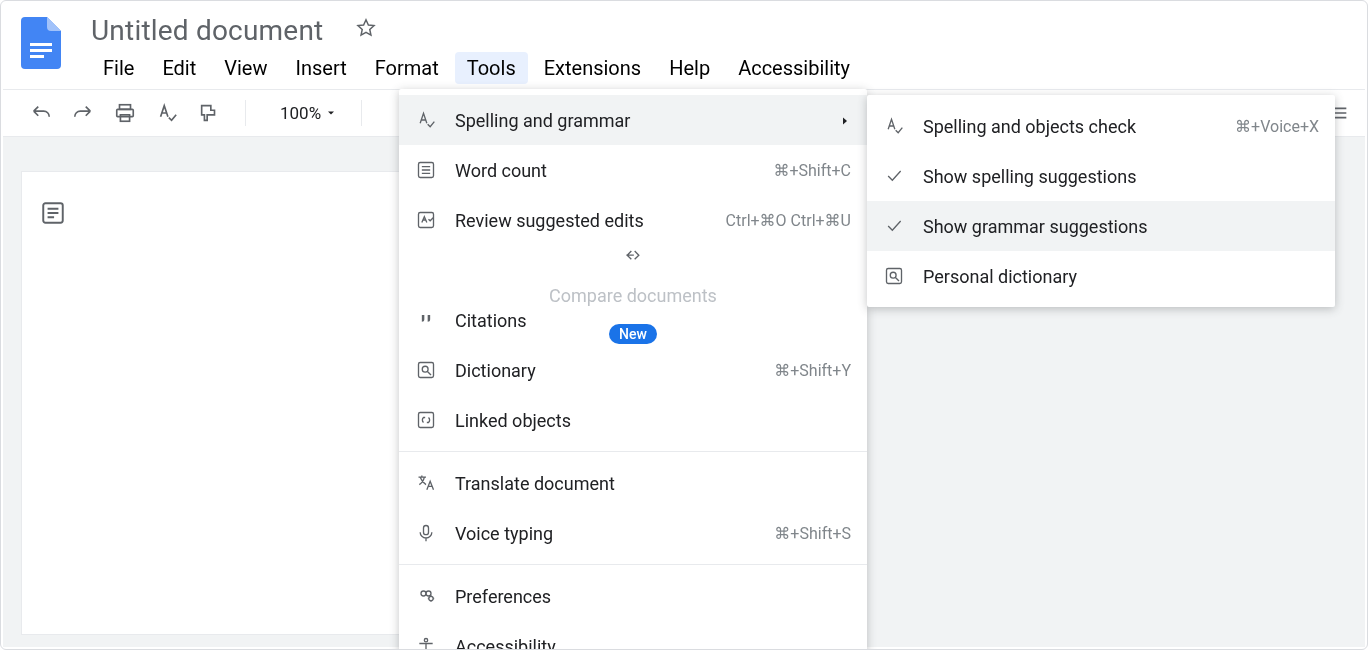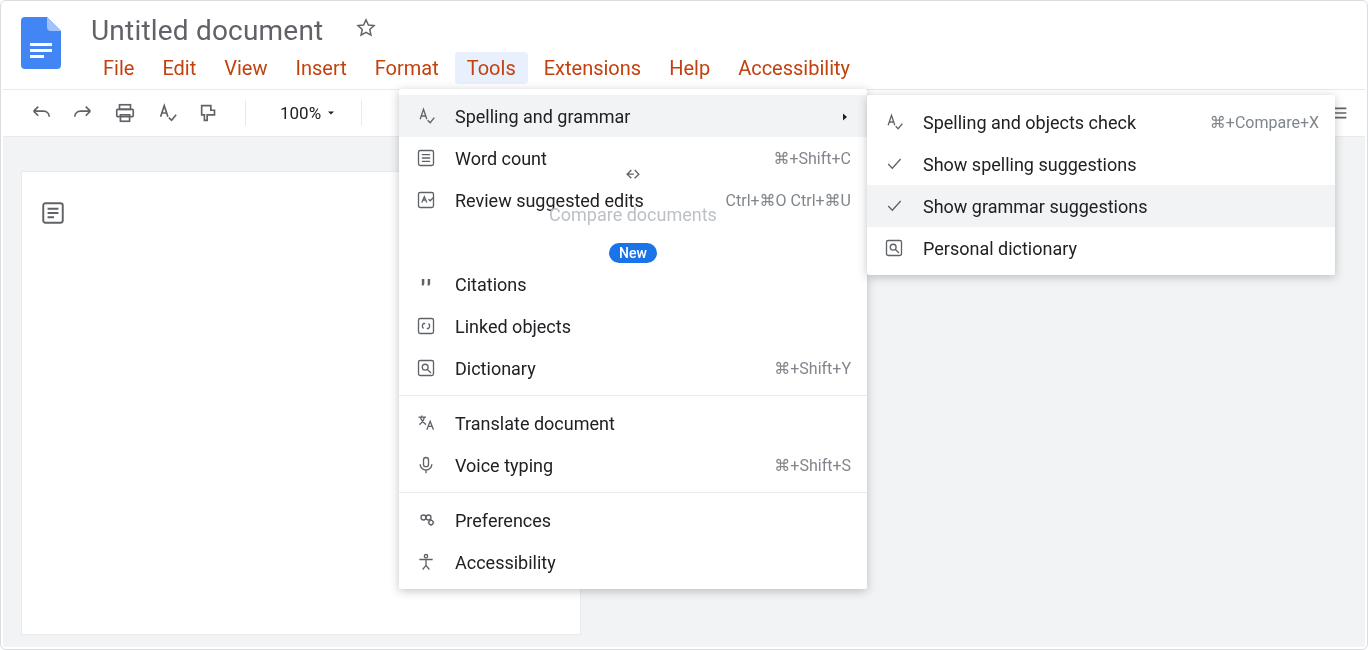--- a/index.html
+++ b/index.html
@@ -7,41 +7,41 @@
     
     .logo { position:absolute; top:16px; left:20px; width:40px; height:52px; }
     .logo svg { width:40px; height:52px; }
     
     .title-row { position:absolute; top:10px; left:90px; display:flex; align-items:center; gap:32px; height:38px; }
     .doc-title { font-size:28px; color:#5f6368; letter-spacing:.2px; }
     .star { color:#5f6368; font-size:22px; }
     .star svg{width:22px;height:22px;stroke:#5f6368;fill:none;stroke-width:1.6;}
     
     .menu-row { position:absolute; top:50px; left:90px; display:flex; align-items:center; height:34px; gap:4px; }
-    .menu-item { font-size:20px; padding:4px 12px; border-radius:4px; color:#c2410c; cursor:pointer; }
+    .menu-item { font-size:20px; padding:4px 12px; border-radius:4px; color:#000000; cursor:pointer; }
     .menu-item.active { background:#e8f0fe; }
     
     .menu-divider { position:absolute; top:88px; left:2px; right:2px; height:1px; background:#e8eaed; }
     
     .toolbar { position:absolute; top:88px; left:2px; right:2px; height:48px; display:flex; align-items:center; padding-left:26px; border-bottom:1px solid #e8eaed; gap:18px; }
     .tb-icon { width:24px; height:24px; display:flex; align-items:center; justify-content:center; color:#5f6368; cursor:pointer; }
     .tb-icon svg{width:22px;height:22px;fill:none;stroke:#5f6368;stroke-width:1.8;}
     .tb-sep { width:1px; height:26px; background:#e8eaed; margin:0 6px;}
     .zoom { display:flex; align-items:center; gap:4px; font-size:17px; color:#202124; margin-left:10px; }
     .dropd-caret svg{width:12px;height:12px;fill:#5f6368;}
     .styles-dd { font-size:17px; color:#202124; margin-left:12px; }
     .toolbar-right{position:absolute; right:14px; top:0; height:48px; display:flex; align-items:center;}
     
     .ruler-bg { position:absolute; top:136px; left:2px; right:2px; bottom:2px; background:#f1f3f4; }
     .canvas { position:absolute; top:170px; left:20px; width:560px; height:464px; background:#fff; border:1px solid #e8eaed; }
     .outline-icon { position:absolute; left:38px; top:198px; width:28px; height:28px; color:#5f6368; display:flex; align-items:center; justify-content:center; cursor:pointer;}
     .outline-icon svg{width:26px;height:26px;stroke:#5f6368;fill:none;stroke-width:1.8;}
     
     .dd { position:absolute; top:88px; left:398px; width:468px; background:#fff; box-shadow:0 2px 10px rgba(60,64,67,.3); border-radius:2px; padding:6px 0; z-index:20;}
-    .dd-row { display:flex; align-items:center; height:42px; padding:0 16px; font-size:18px; color:#202124; gap:18px; cursor:pointer; position:relative;justify-content:flex-end;}
+    .dd-row { display:flex; align-items:center; height:50px; padding:0 16px; font-size:18px; color:#202124; gap:18px; cursor:pointer; position:relative;}
     .dd-row.hover{ background:#f1f3f4; }
     .dd-row.disabled{ color:#bdc1c6; cursor:default;flex-direction:column;}
     .dd-row .lbl{ flex:1 1 auto; }
     .dd-row .sc{ color:#80868b; font-size:16px; white-space:nowrap; }
     .dd-divider{ height:1px; background:#e8eaed; margin:6px 0; }
     .dd-ic { width:22px; height:22px; display:flex; align-items:center; justify-content:center; color:#5f6368; flex:0 0 22px;}
     .dd-ic svg{width:20px;height:20px;stroke:currentColor;fill:none;stroke-width:1.6;}
     .sub-caret{ margin-left:auto; }
     .sub-caret svg{width:12px;height:12px;fill:#5f6368; }
     .new-pill{ background:#1a73e8; color:#fff; font-size:14px; font-weight:500; border-radius:10px; padding:2px 10px; }
@@ -266,34 +266,34 @@
       <span class="dd-ic">
         <svg>
           <use href="#i-cite"></use>
         </svg>
       </span>
       <span class="lbl">Citations</span>
     </div>
     <div class="dd-row">
       <span class="dd-ic">
         <svg>
-          <use href="#i-link"></use>
-        </svg>
-      </span>
-      <span class="lbl">Linked objects</span>
-    </div>
-    <div class="dd-row">
-      <span class="dd-ic">
-        <svg>
           <use href="#i-dict"></use>
         </svg>
       </span>
       <span class="lbl">Dictionary</span>
       <span class="sc">⌘+Shift+Y</span>
     </div>
+    <div class="dd-row">
+      <span class="dd-ic">
+        <svg>
+          <use href="#i-link"></use>
+        </svg>
+      </span>
+      <span class="lbl">Linked objects</span>
+    </div>
     <div class="dd-divider"></div>
     <div class="dd-row">
       <span class="dd-ic">
         <svg>
           <use href="#i-translate"></use>
         </svg>
       </span>
       <span class="lbl">Translate document</span>
     </div>
     <div class="dd-row">
@@ -325,21 +325,21 @@
   </div>
 
 <div class="sub" id="sub-dd">
     <div class="dd-row">
       <span class="dd-ic">
         <svg>
           <use href="#i-spell"></use>
         </svg>
       </span>
       <span class="lbl">Spelling and objects check</span>
-      <span class="sc">⌘+Compare+X</span>
+      <span class="sc">⌘+Voice+X</span>
     </div>
     <div class="dd-row">
       <span class="dd-ic">
         <svg>
           <use href="#i-check"></use>
         </svg>
       </span>
       <span class="lbl">Show spelling suggestions</span>
     </div>
     <div class="dd-row hover">

